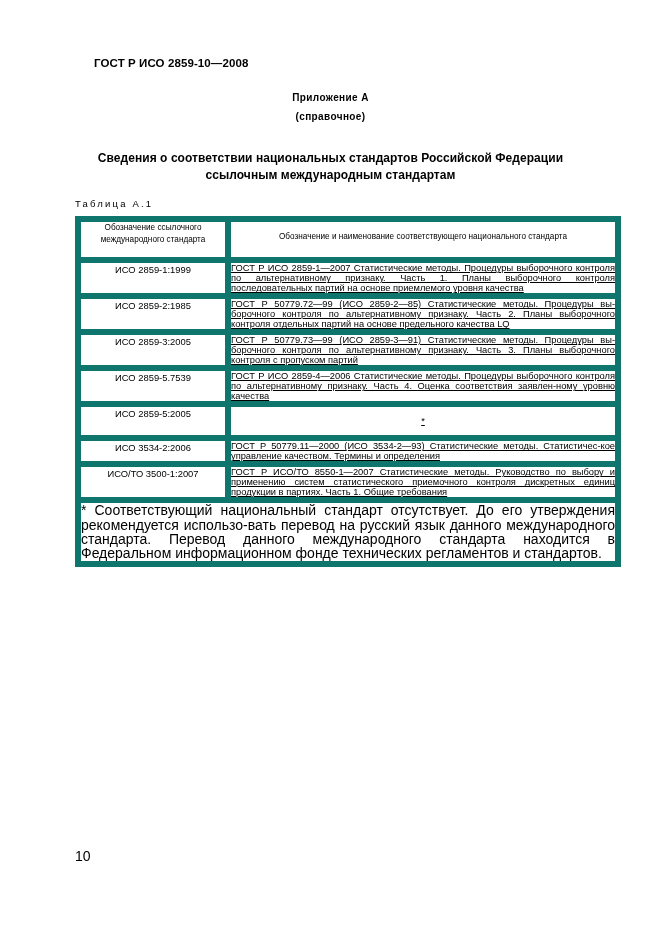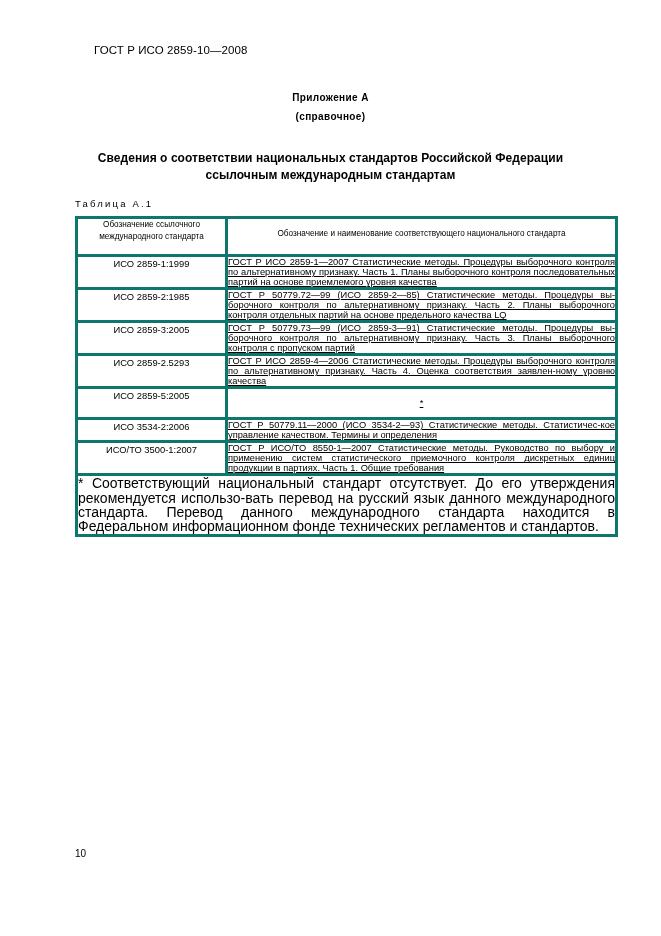--- a/index.html
+++ b/index.html
@@ -21,23 +21,23 @@
     left: 0; top: 0;
     width: 661px;
     height: 936px;
     background: #ffffff;
   }
 
   
   .doc-header {
     position: absolute;
     left: 75px;
-    top: 44px;
+    top: 57px;
     font-size: 11.5px;
-    font-weight: normal;
+    font-weight: bold;
     letter-spacing: 0.1px;
     white-space: nowrap;
     padding-left: 19px;
   }
 
   
   .annex-block {
     position: absolute;
     left: 0;
     top: 92px;
@@ -81,21 +81,21 @@
   
   .ref-table {
     position: absolute;
     left: 75px;
     top: 216px;
     width: 540px;
     border-collapse: collapse;
     table-layout: fixed;
   }
   .ref-table td, .ref-table th {
-    border: 3px solid #0f766e;
+    border: 6px solid #0f766e;
     vertical-align: top;
     padding: 0;
   }
   .col-intl { width: 150px; }
   .col-nat  { width: 390px; }
 
   .hdr-cell {
     font-weight: normal;
     text-align: center;
     font-size: 8.2px;
@@ -137,21 +137,21 @@
     text-align-last: left;
     padding: 9px 10px 10px 10px;
   }
   .note-indent { padding-left: 32px; }
 
   
   .page-number {
     position: absolute;
     left: 75px;
     top: 848px;
-    font-size: 10px;
+    font-size: 14px;
   }
 </style>
 </head>
 <body>
 
 <div class="page">
 
   <div class="doc-header">ГОСТ Р ИСО 2859-10—2008</div>
 
   <div class="annex-block">
@@ -181,21 +181,21 @@
       </tr>
       <tr>
         <td class="cell-intl">ИСО 2859-2:1985</td>
         <td class="cell-nat">ГОСТ Р 50779.72—99 (ИСО 2859-2—85) Статистические методы. Процедуры вы-борочного контроля по альтернативному признаку. Часть 2. Планы выборочного контроля отдельных партий на основе предельного качества LQ</td>
       </tr>
       <tr>
         <td class="cell-intl">ИСО 2859-3:2005</td>
         <td class="cell-nat">ГОСТ Р 50779.73—99 (ИСО 2859-3—91) Статистические методы. Процедуры вы-борочного контроля по альтернативному признаку. Часть 3. Планы выборочного контроля с пропуском партий</td>
       </tr>
       <tr>
-        <td class="cell-intl">ИСО 2859-2.5293</td>
+        <td class="cell-intl">ИСО 2859-5.7539</td>
         <td class="cell-nat">ГОСТ Р ИСО 2859-4—2006 Статистические методы. Процедуры выборочного контроля по альтернативному признаку. Часть 4. Оценка соответствия заявлен-ному уровню качества</td>
       </tr>
       <tr>
         <td class="cell-intl">ИСО 2859-5:2005</td>
         <td class="cell-nat center-star">*</td>
       </tr>
       <tr>
         <td class="cell-intl">ИСО 3534-2:2006</td>
         <td class="cell-nat">ГОСТ Р 50779.11—2000 (ИСО 3534-2—93) Статистические методы. Статистичес-кое управление качеством. Термины и определения</td>
       </tr>

